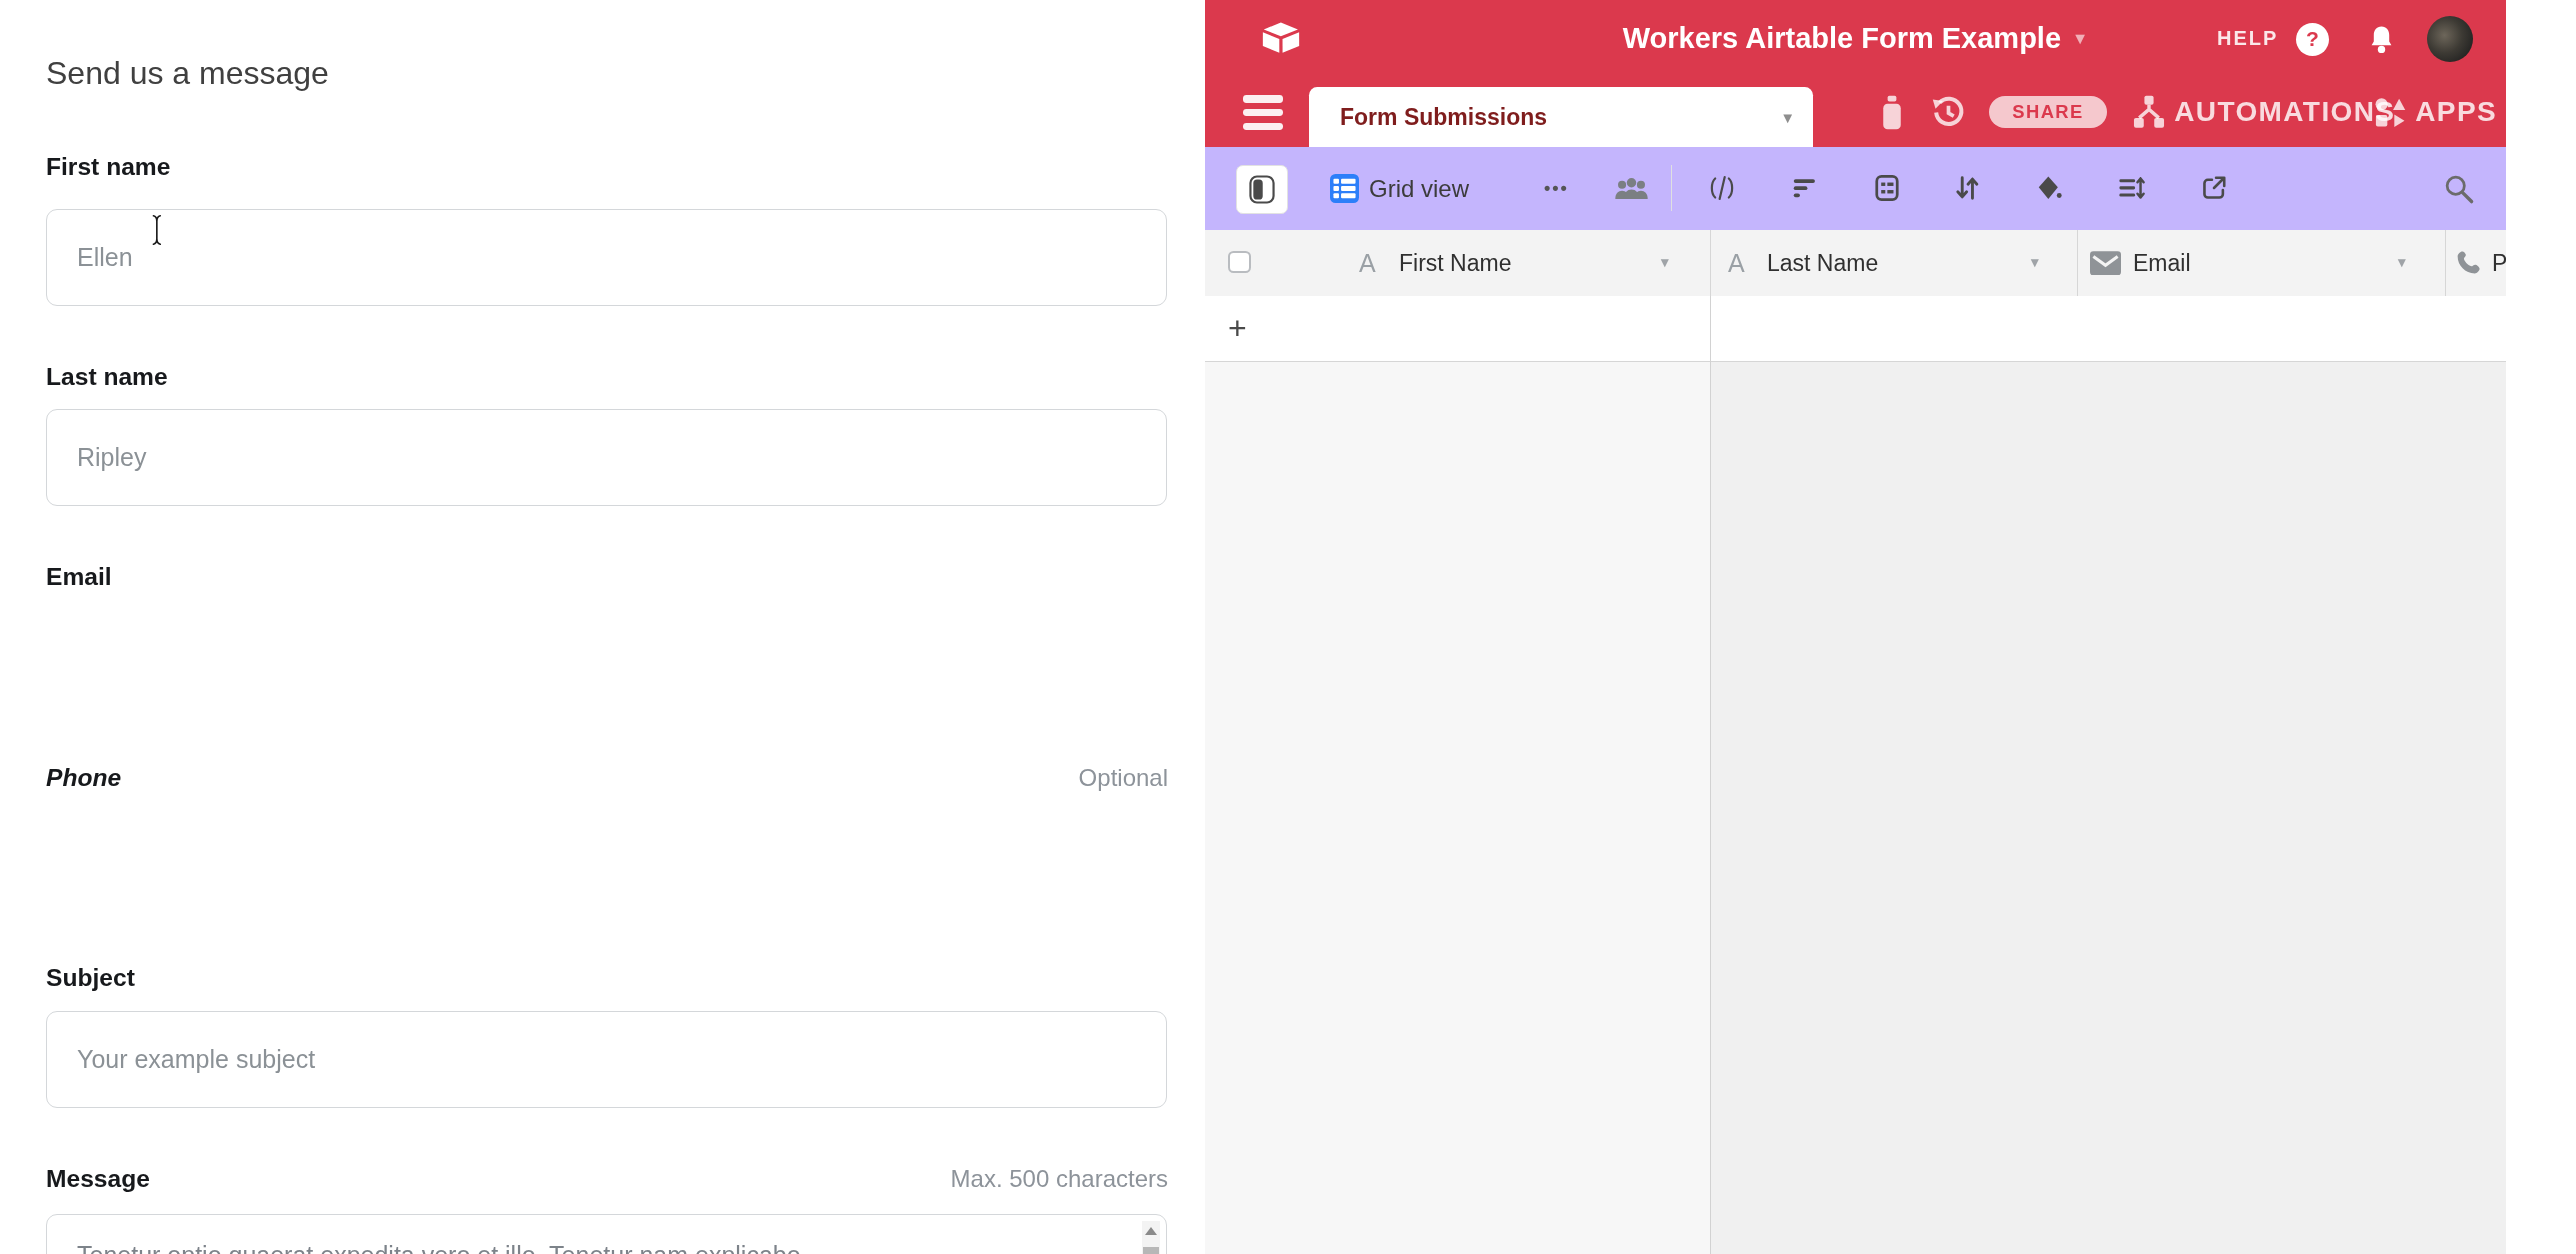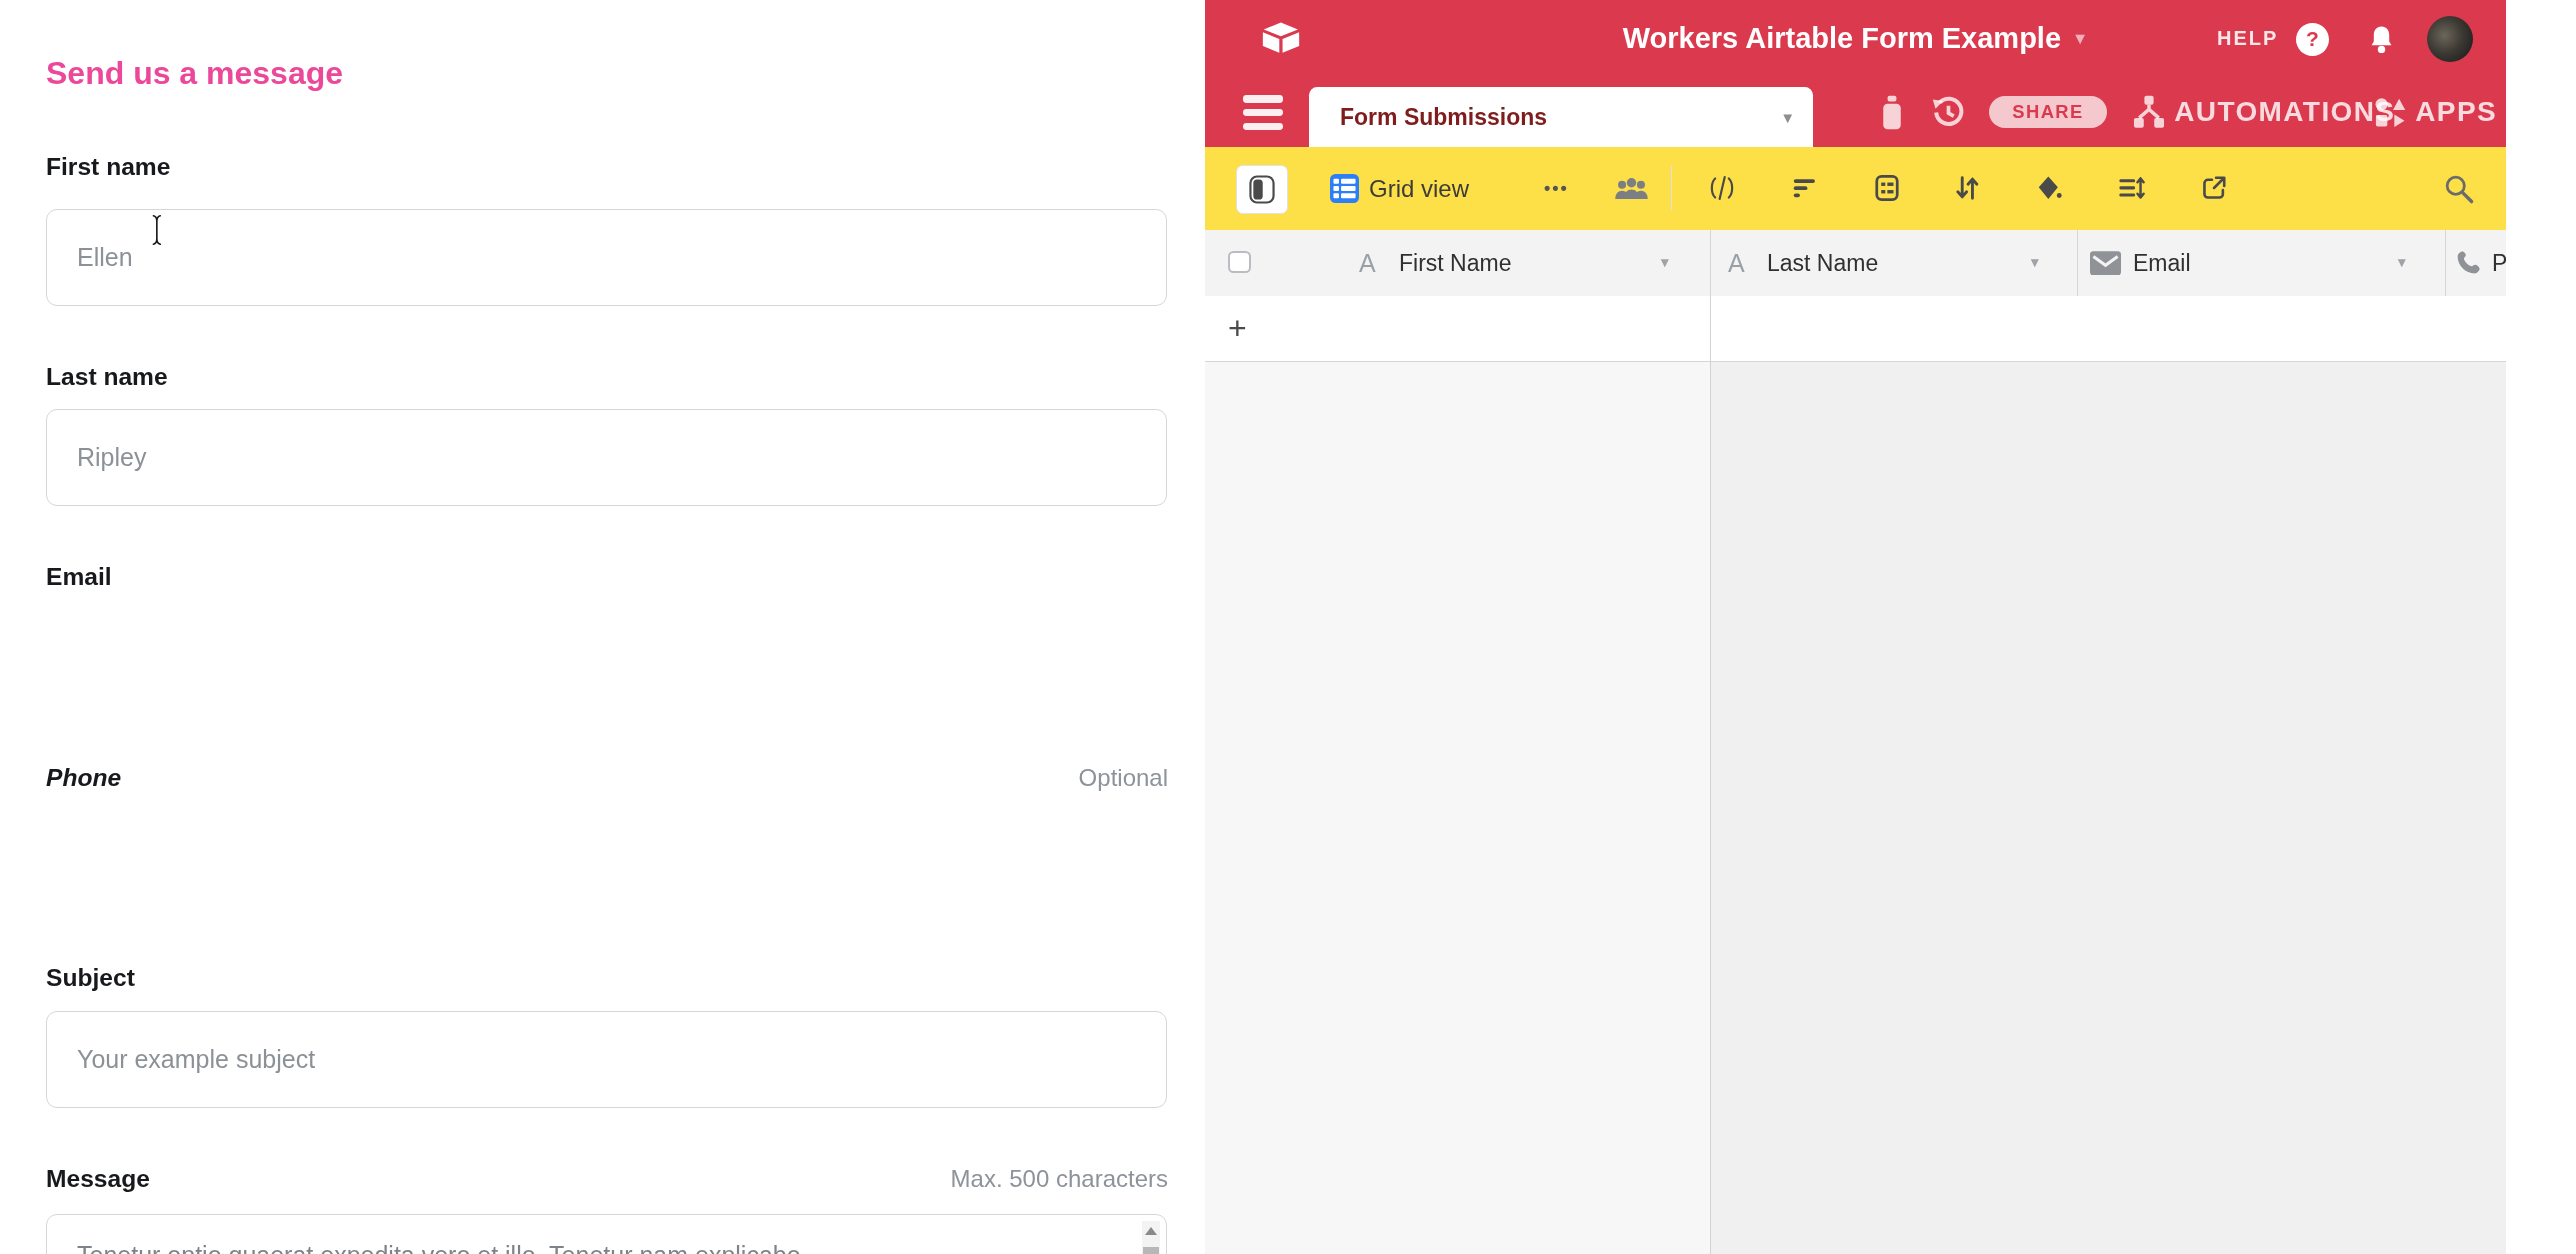--- a/index.html
+++ b/index.html
@@ -2,21 +2,21 @@
 <html style="font-size:11px"><head>
 <meta charset="utf-8">
 <style>
   html,body{margin:0;padding:0;}
   body{width:2576px;height:1255px;overflow:hidden;position:relative;background:#fff;
        font-family:"Liberation Sans",sans-serif;}
   svg{display:block;}
 
   
   #form-pane{position:absolute;left:0;top:0;width:1216px;height:1255px;background:#fff;overflow:hidden;}
-  .form-title{position:absolute;left:46px;top:55px;font-size:32px;font-weight:700;color:#ec4899;}
+  .form-title{position:absolute;left:46px;top:55px;font-size:32px;font-weight:400;color:#404040;}
   .f-label{position:absolute;left:46px;font-size:24.6px;font-weight:700;color:#17191c;}
   .f-note{position:absolute;right:48px;font-size:24px;font-weight:400;color:#8d939a;}
   .f-input{position:absolute;left:46px;width:1121px;height:97px;box-sizing:border-box;
            border:1.4px solid #d4d7da;border-radius:11px;background:#fff;outline:none;
            font-family:"Liberation Sans",sans-serif;font-size:25px;color:#565b61;padding:0 30px;}
   .f-input::placeholder{color:#8b9196;opacity:1;}
   #lab1{top:153px;} #in1{top:209px;}
   #lab2{top:363px;} #in2{top:409px;}
   #lab3{top:563px;} #in3{top:610px;}
   #lab4{top:764px;font-style:italic;} #note4{top:764px;} #in4{top:810px;}
@@ -67,21 +67,21 @@
   .pinkstroke{stroke:rgba(255,255,255,0.78);fill:none;}
   #tb-trash{position:absolute;left:672px;top:18px;}
   #tb-history{position:absolute;left:725px;top:17px;}
   #share-pill{position:absolute;left:784px;top:19px;width:118px;height:32px;border-radius:16.4px;
               background:rgba(255,255,255,0.72);display:flex;align-items:center;justify-content:center;
               font-size:18.4px;font-weight:700;letter-spacing:1.4px;color:#db394d;}
   #tb-autom{position:absolute;left:927px;top:17px;display:flex;align-items:center;gap:8.2px;}
   #tb-apps{position:absolute;left:1169px;top:17px;display:flex;align-items:center;gap:8.2px;text-align:center;}
   .redbar-label{font-size:28px;font-weight:700;letter-spacing:1.4px;color:rgba(255,255,255,0.82);line-height:36px;}
 
-  #at-toolbar{position:absolute;left:0;top:147px;right:0;height:83px;background:#fde047;
+  #at-toolbar{position:absolute;left:0;top:147px;right:0;height:83px;background:#c4b5fd;
               border-bottom:1.4px solid #dcdcdc;box-sizing:content-box;text-align:center;}
   #tg-btn{position:absolute;left:31px;top:18.4px;width:52px;height:49px;border:1.4px solid #e2e2e2;border-radius:6.8px;
           background:#fff;display:flex;align-items:center;justify-content:center;box-sizing:border-box;}
   #grid-ic{position:absolute;left:125px;top:27px;}
   #grid-label{position:absolute;left:164px;top:0;height:83px;display:flex;align-items:center;
               font-size:24px;color:#3c3c3c;}
   #tb-dots{position:absolute;left:339px;top:0;height:83px;display:flex;align-items:center;
            font-size:18px;letter-spacing:2px;color:#555;font-weight:700;}
   #tb-people{position:absolute;left:408px;top:29px;}
   #tb-vdiv{position:absolute;left:466px;top:18px;width:1.4px;height:46px;background:#e0e0e0;}

